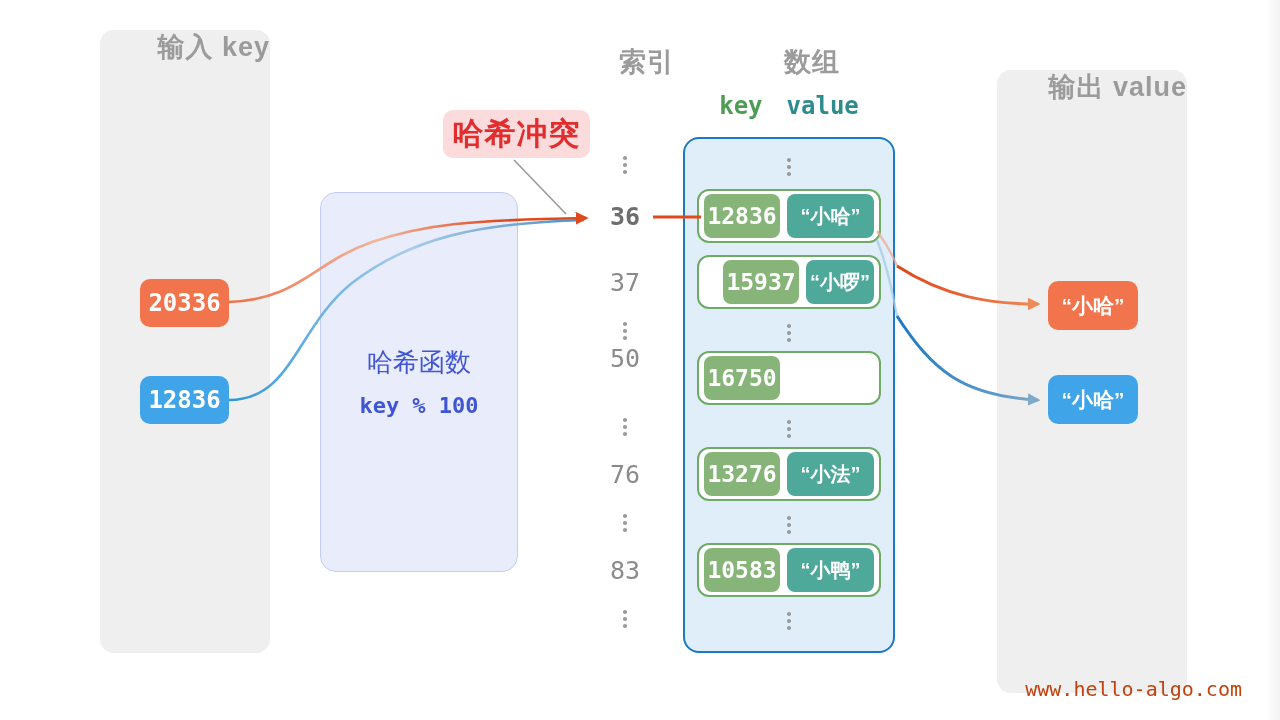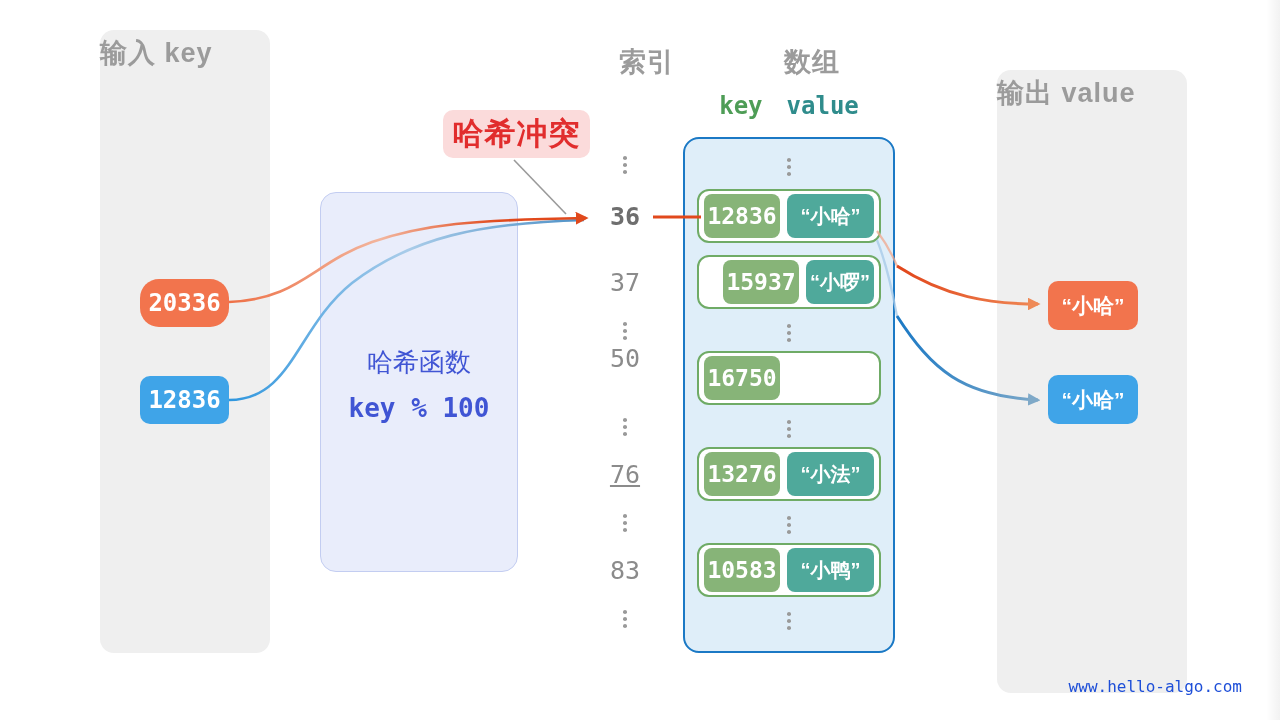--- a/index.html
+++ b/index.html
@@ -4,21 +4,21 @@
 <style>
   html,body{margin:0;padding:0;background:#fff;}
   #stage{
     position:relative;width:1280px;height:720px;overflow:hidden;background:#ffffff;
     font-family:"Liberation Sans","DejaVu Sans",sans-serif;
   }
   .abs{position:absolute;}
   
   .panel{background:#EFEFEF;border-radius:14px;}
   .panel-title{
-    width:100%;text-align:left;padding-top:7px;
+    width:100%;text-align:right;padding-top:1px;
     font-size:27px;font-weight:bold;color:#9B9B9B;line-height:32px;
     letter-spacing:1px;white-space:nowrap;
   }
   
   .chip{
     display:flex;align-items:center;justify-content:center;
     border-radius:10px;color:#fff;
     font-family:"DejaVu Sans Mono","Liberation Mono",monospace;
     font-weight:600;
   }
@@ -27,21 +27,21 @@
   .chip.orange{background:#F2744D;}
   .chip.blue{background:#3FA4E8;}
   
   #hash-box{
     left:320px;top:192px;width:198px;height:380px;
     background:#E9EDFB;border:1.5px solid #C3CDF1;border-radius:16px;
     box-sizing:border-box;
   }
   #hash-title{left:0;right:0;top:152px;text-align:center;font-size:26px;font-weight:500;color:#4055D4;}
   #hash-formula{
-    left:0;right:0;top:200px;text-align:center;font-size:26px;font-weight:600;color:#4055D4;
+    left:0;right:0;top:200px;text-align:center;font-size:22px;font-weight:600;color:#4055D4;
     font-family:"DejaVu Sans Mono","Liberation Mono",monospace;
   }
   
   #collision-label{
     left:443px;top:110px;width:147px;height:48px;border-radius:10px;
     background:#FBDBDB;color:#E12D2D;font-size:31px;font-weight:bold;
     display:flex;align-items:center;justify-content:center;letter-spacing:1px;
   }
   
   .col-header{
@@ -80,36 +80,36 @@
     display:flex;align-items:center;justify-content:center;
     font-family:"DejaVu Sans Mono","Liberation Mono",monospace;font-size:23px;font-weight:600;
   }
   .pair .pval{
     flex:1;background:#4FA99B;border-radius:8px;color:#fff;
     display:flex;align-items:center;justify-content:center;
     font-size:20px;font-weight:bold;white-space:nowrap;
   }
   
   #watermark{
-    right:38px;top:677px;font-size:16px;color:#1d4ed8;
+    right:38px;top:677px;font-size:20px;color:#c2410c;
     font-family:"DejaVu Sans Mono","Liberation Mono",monospace;
   }
   
   #overlay{position:absolute;left:0;top:0;width:1280px;height:720px;pointer-events:none;z-index:10;}
   #edge-shade{right:0;top:0;width:14px;height:720px;background:linear-gradient(to right,rgba(0,0,0,0),rgba(0,0,0,0.05));}
 </style>
 </head>
 <body>
 
 <div id="stage">
 
   <div class="abs panel" style="left:100px;top:30px;width:170px;height:623px;">
     <div class="panel-title">输入 key</div>
   </div>
-  <div class="abs chip num orange" style="left:140px;top:279px;width:89px;height:48px;border-radius:19px;">
+  <div class="abs chip num orange" style="left:140px;top:279px;width:89px;height:48px;">
     <span>20336</span>
   </div>
   <div class="abs chip num blue" style="left:140px;top:376px;width:89px;height:48px;">
     <span>12836</span>
   </div>
 
   <div class="abs" id="hash-box">
     <div class="abs" id="hash-title">哈希函数</div>
     <div class="abs" id="hash-formula">key % 100</div>
   </div>
@@ -142,21 +142,21 @@
       </div>
     </div>
   <div class="abs idx" style="top:344px;">50</div>
   <div class="abs idx-dots" style="top:418px;">
       <div class="dots">
         <i></i>
         <i></i>
         <i></i>
       </div>
     </div>
-  <div class="abs idx" style="top:460px;text-decoration:underline;">76</div>
+  <div class="abs idx" style="top:460px;">76</div>
   <div class="abs idx-dots" style="top:514px;">
       <div class="dots">
         <i></i>
         <i></i>
         <i></i>
       </div>
     </div>
   <div class="abs idx" style="top:556px;">83</div>
   <div class="abs idx-dots" style="top:610px;">
       <div class="dots">

